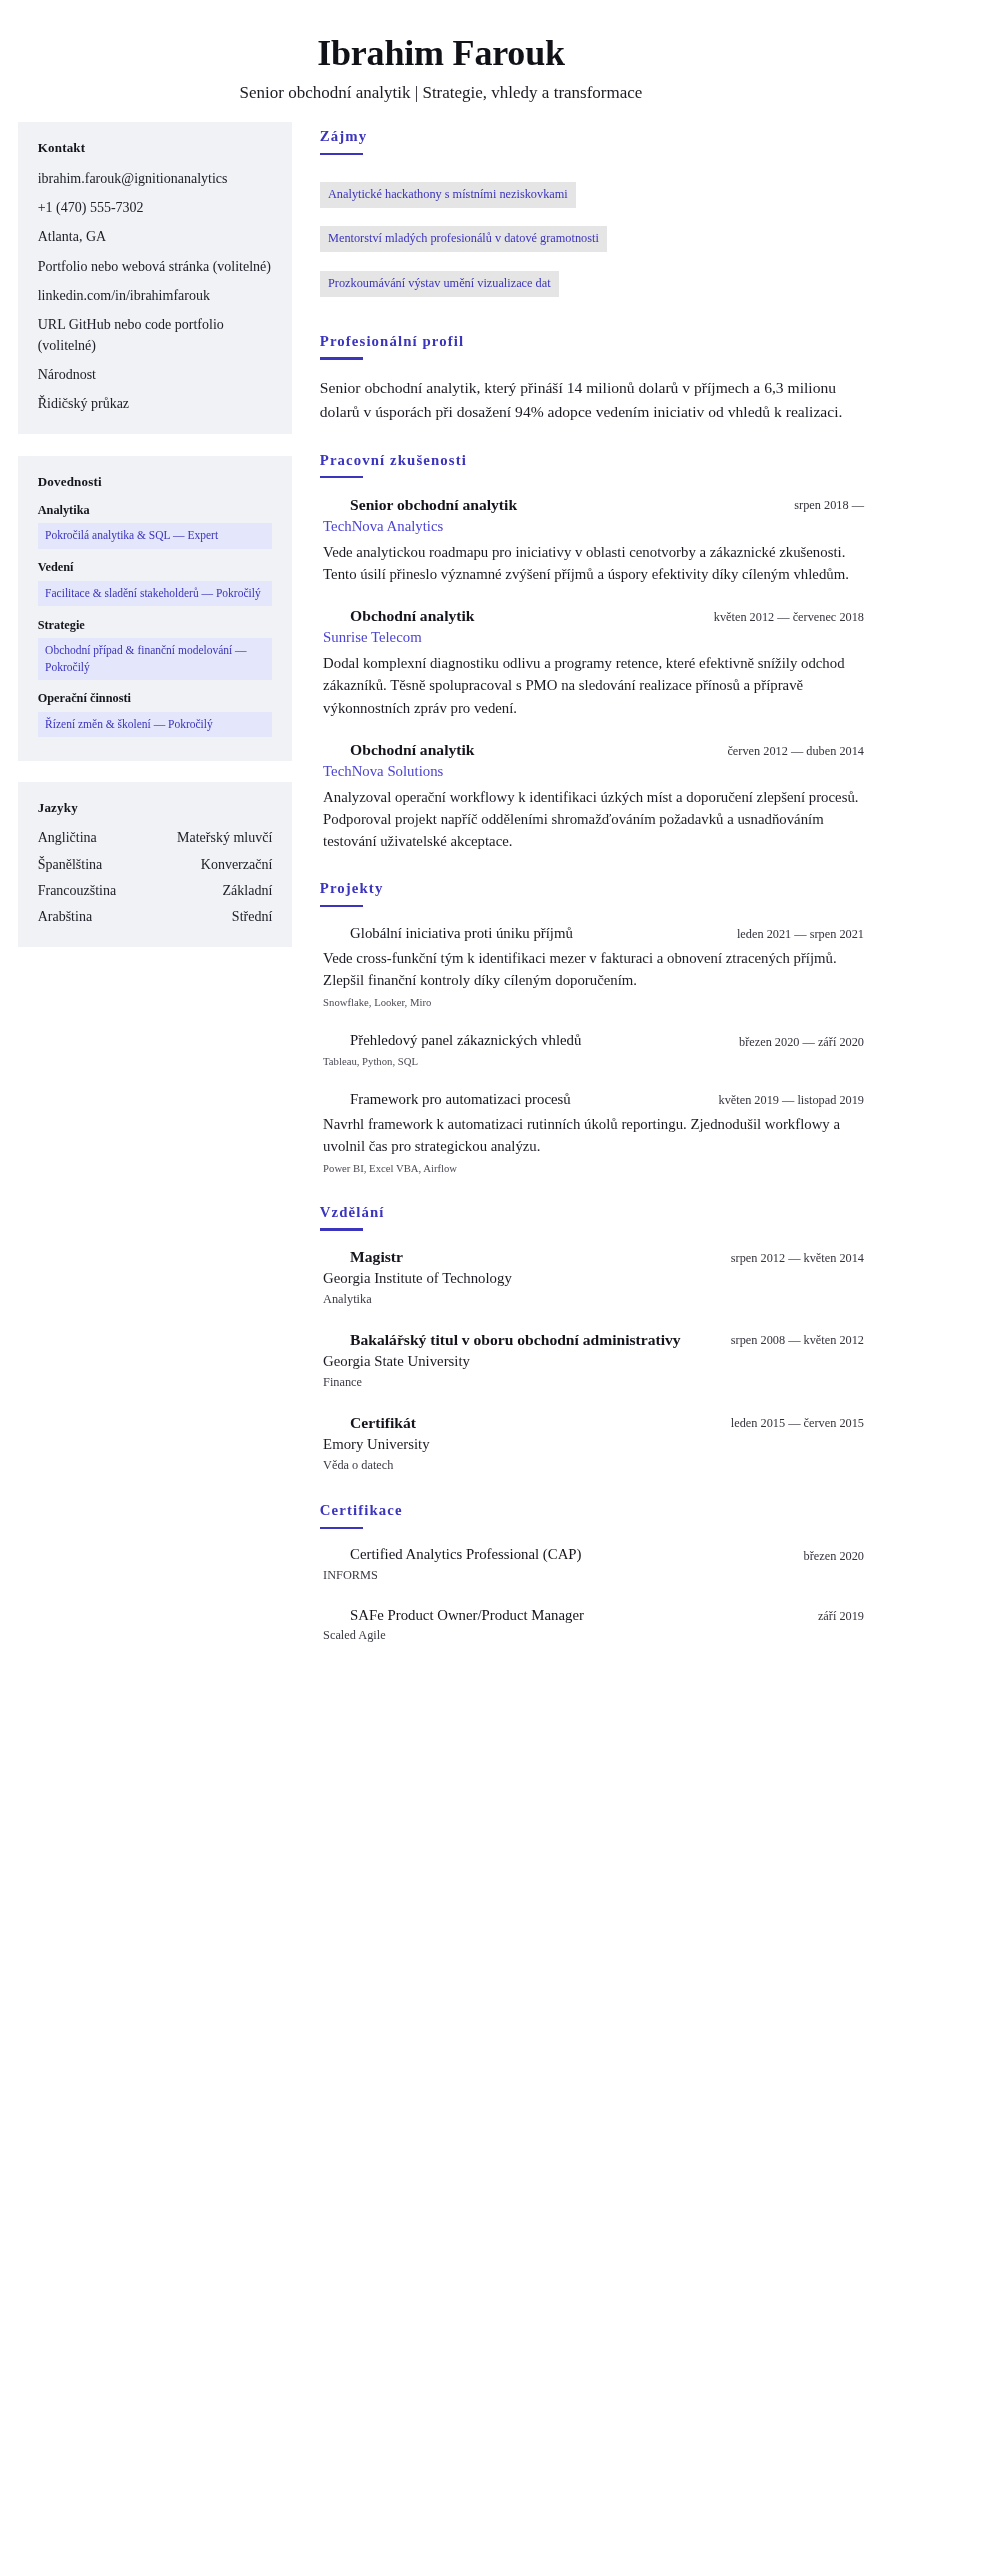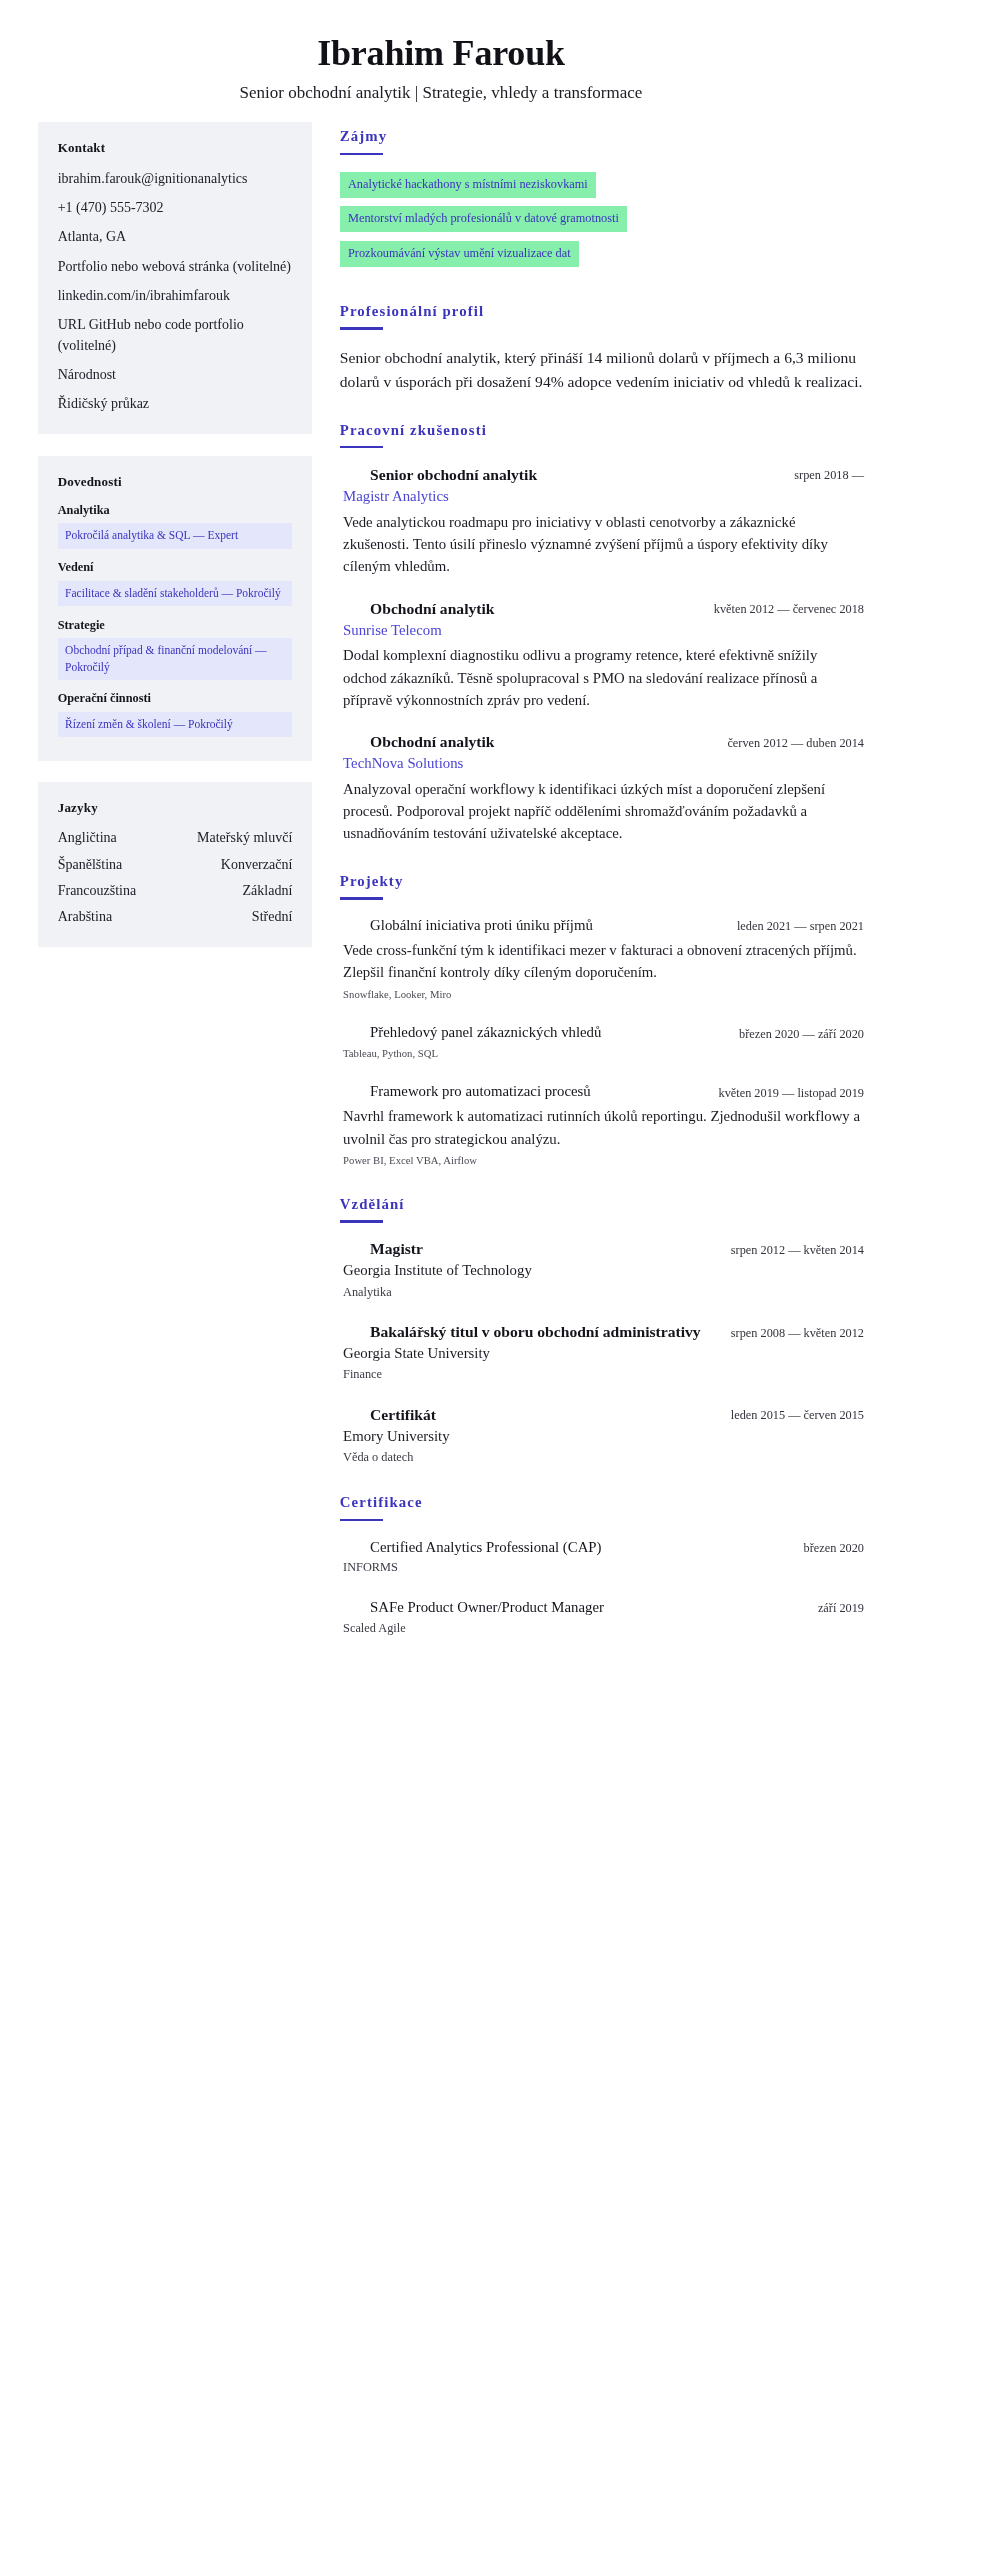--- a/index.html
+++ b/index.html
@@ -42,21 +42,20 @@
   .body-grid {
     display: flex;
     align-items: flex-start;
     padding: 0 18px 0 18px;
     gap: 0;
   }
   .col-left {
     width: 287px;
     flex: 0 0 287px;
     padding-right: 13px;
-    margin-left: 20px;
   }
   .col-right {
     flex: 1 1 auto;
     padding-left: 14.8px;
     padding-top: 6.6px;
   }
 
   
   .card {
     background: #f1f2f6;
@@ -125,26 +124,27 @@
   .section-rule {
     width: 43px;
     height: 2.5px;
     background: #3b34bd;
     margin-bottom: 16.4px;
   }
 
   
   .interest-pill {
     display: inline-block;
-    background: #86efac;
+    background: #e5e5e5;
     color: #3b34bd;
     font-size: 12.3px;
     line-height: 1.4;
     padding: 4.1px 8.2px 4.9px 8.2px;
     margin-bottom: 8.2px;
+    margin-top: 10px;
   }
 
   .summary-text {
     font-size: 15.6px;
     line-height: 1.52;
     color: #1b1b24;
     margin: 0;
   }
 
   
@@ -295,21 +295,21 @@
 
       <section class="section">
         <h2 class="section-title">Pracovní zkušenosti</h2>
         <div class="section-rule"></div>
 
         <div class="entry">
           <div class="entry-head">
             <div class="entry-title">Senior obchodní analytik</div>
             <div class="entry-dates">srpen 2018 —</div>
           </div>
-          <div class="entry-org">Magistr Analytics</div>
+          <div class="entry-org">TechNova Analytics</div>
           <div class="entry-desc">Vede analytickou roadmapu pro iniciativy v oblasti cenotvorby a zákaznické zkušenosti. Tento úsilí přineslo významné zvýšení příjmů a úspory efektivity díky cíleným vhledům.</div>
         </div>
 
         <div class="entry">
           <div class="entry-head">
             <div class="entry-title">Obchodní analytik</div>
             <div class="entry-dates">květen 2012 — červenec 2018</div>
           </div>
           <div class="entry-org">Sunrise Telecom</div>
           <div class="entry-desc">Dodal komplexní diagnostiku odlivu a programy retence, které efektivně snížily odchod zákazníků. Těsně spolupracoval s PMO na sledování realizace přínosů a přípravě výkonnostních zpráv pro vedení.</div>

